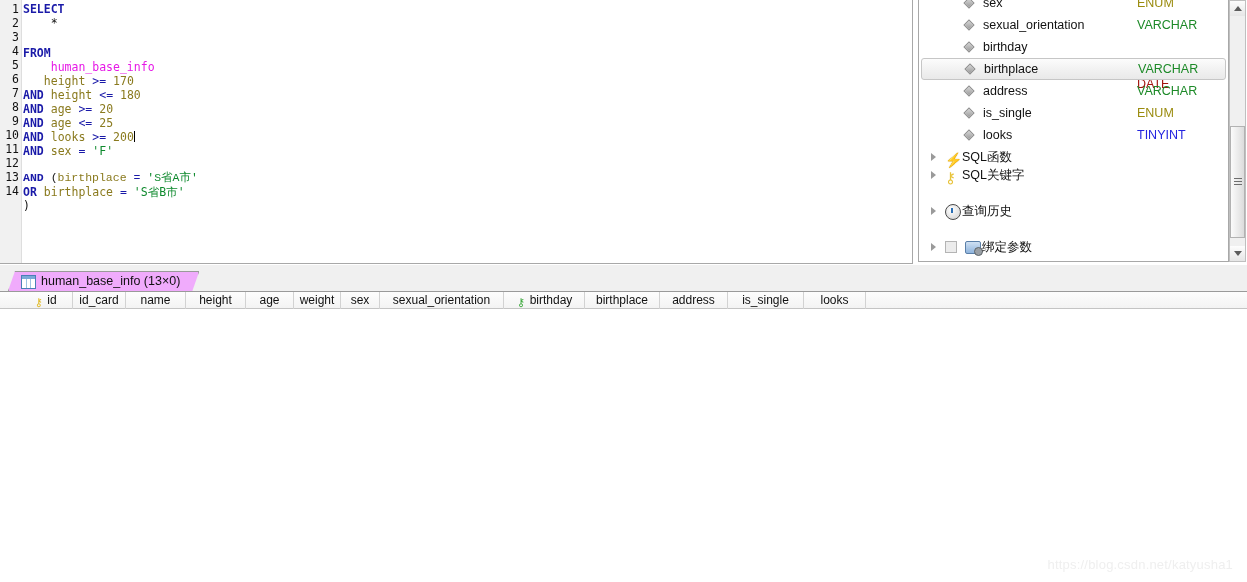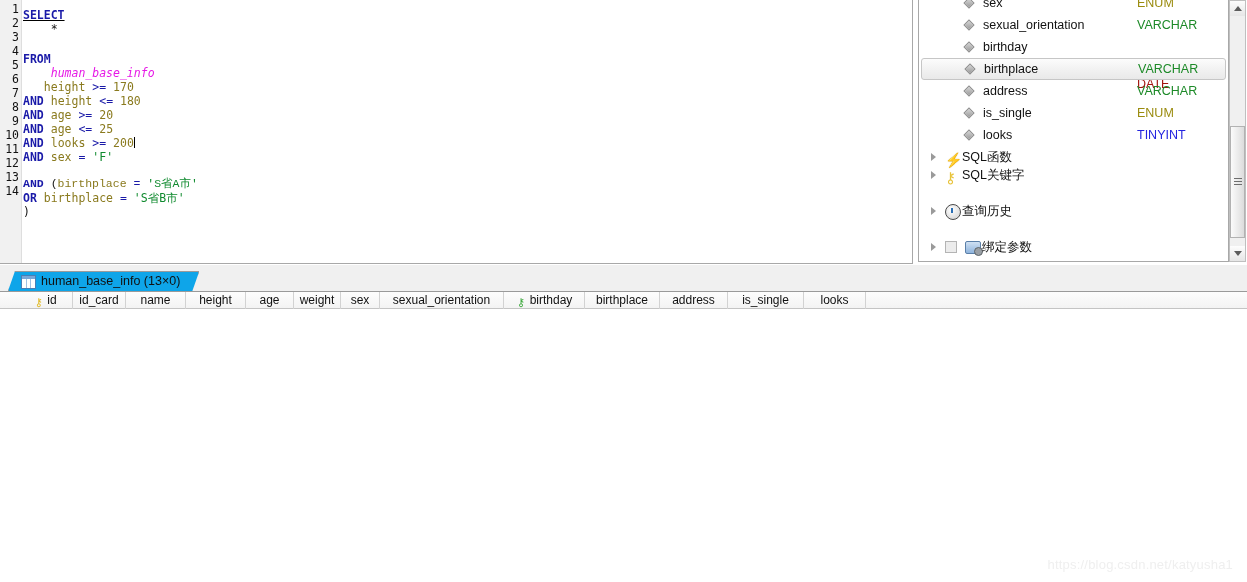--- a/index.html
+++ b/index.html
@@ -207,21 +207,21 @@
     position: absolute; left: 0; top: 265px; width: 1247px; height: 317px;
     background: #f0f0f0;
   }
   #tabstrip {
     position: absolute; left: 0; top: 6px; width: 1247px; height: 20px;
   }
   #result-tab {
     position: absolute; left: 8px; top: 0;
     height: 20px; line-height: 19px;
     padding: 0 16px 0 8px;
-    background: #0ea5e9;
+    background: #f0abfc;
     border: 1px solid #9a9a9a;
     border-bottom: none;
     border-radius: 0;
     font-size: 12.5px; color: #111;
     box-sizing: border-box;
     transform: skewX(0deg);
     display: flex; align-items: center; gap: 5px;
     clip-path: polygon(7px 0, 100% 0, calc(100% - 7px) 100%, 0 100%);
     padding-left: 12px; padding-right: 18px;
   }
@@ -292,24 +292,24 @@
         <div class="lnum" style="margin-top: 0px;">7</div>
         <div class="lnum" style="margin-top: 0px;">8</div>
         <div class="lnum" style="margin-top: 0px;">9</div>
         <div class="lnum" style="margin-top: 0px;">10</div>
         <div class="lnum" style="margin-top: 0px;">11</div>
         <div class="lnum" style="margin-top: 0px;">12</div>
         <div class="lnum" style="margin-top: 0px;">13</div>
         <div class="lnum" style="margin-top: 0px;">14</div>
       </div>
     <div id="code-area">
-        <div class="code-line" style="margin-top: 8px; text-decoration: underline;"><span class="kw">SELECT</span></div>
+        <div class="code-line" style="margin-top: 2px;"><span class="kw">SELECT</span></div>
         <div class="code-line" style="margin-top: 0px;"><span class="punc">    *</span></div>
         <div class="code-line" style="margin-top: 16px;"><span class="kw">FROM</span></div>
-        <div class="code-line" style="margin-top: 0px; font-style: italic;"><span class="punc">    </span><span class="tbl">human_base_info</span></div>
+        <div class="code-line" style="margin-top: 0px;"><span class="punc">    </span><span class="tbl">human_base_info</span></div>
         <div class="code-line" style="margin-top: 0px;"><span class="punc">   </span><span class="col">height</span><span class="punc"> </span><span class="op">&gt;=</span><span class="punc"> </span><span class="num">170</span></div>
         <div class="code-line" style="margin-top: 0px;"><span class="kw">AND</span><span class="punc"> </span><span class="col">height</span><span class="punc"> </span><span class="op">&lt;=</span><span class="punc"> </span><span class="num">180</span></div>
         <div class="code-line" style="margin-top: 0px;"><span class="kw">AND</span><span class="punc"> </span><span class="col">age</span><span class="punc"> </span><span class="op">&gt;=</span><span class="punc"> </span><span class="num">20</span></div>
         <div class="code-line" style="margin-top: 0px;"><span class="kw">AND</span><span class="punc"> </span><span class="col">age</span><span class="punc"> </span><span class="op">&lt;=</span><span class="punc"> </span><span class="num">25</span></div>
         <div class="code-line" style="margin-top: 0px;"><span class="kw">AND</span><span class="punc"> </span><span class="col">looks</span><span class="punc"> </span><span class="op">&gt;=</span><span class="punc"> </span><span class="num">200</span><span class="caret"></span></div>
         <div class="code-line" style="margin-top: 0px;"><span class="kw">AND</span><span class="punc"> </span><span class="col">sex</span><span class="punc"> </span><span class="op">=</span><span class="punc"> </span><span class="str">'F'</span></div>
         <div class="code-line" style="margin-top: 13px; font-family: Liberation Mono, monospace;"><span class="kw">AND</span><span class="punc"> </span><span class="punc">(</span><span class="col">birthplace</span><span class="punc"> </span><span class="op">=</span><span class="punc"> </span><span class="str">'S省A市'</span></div>
         <div class="code-line" style="margin-top: 0px;"><span class="kw">OR</span><span class="punc"> </span><span class="col">birthplace</span><span class="punc"> </span><span class="op">=</span><span class="punc"> </span><span class="str">'S省B市'</span></div>
         <div class="code-line" style="margin-top: 0px;"><span class="punc">)</span></div>
       </div>

